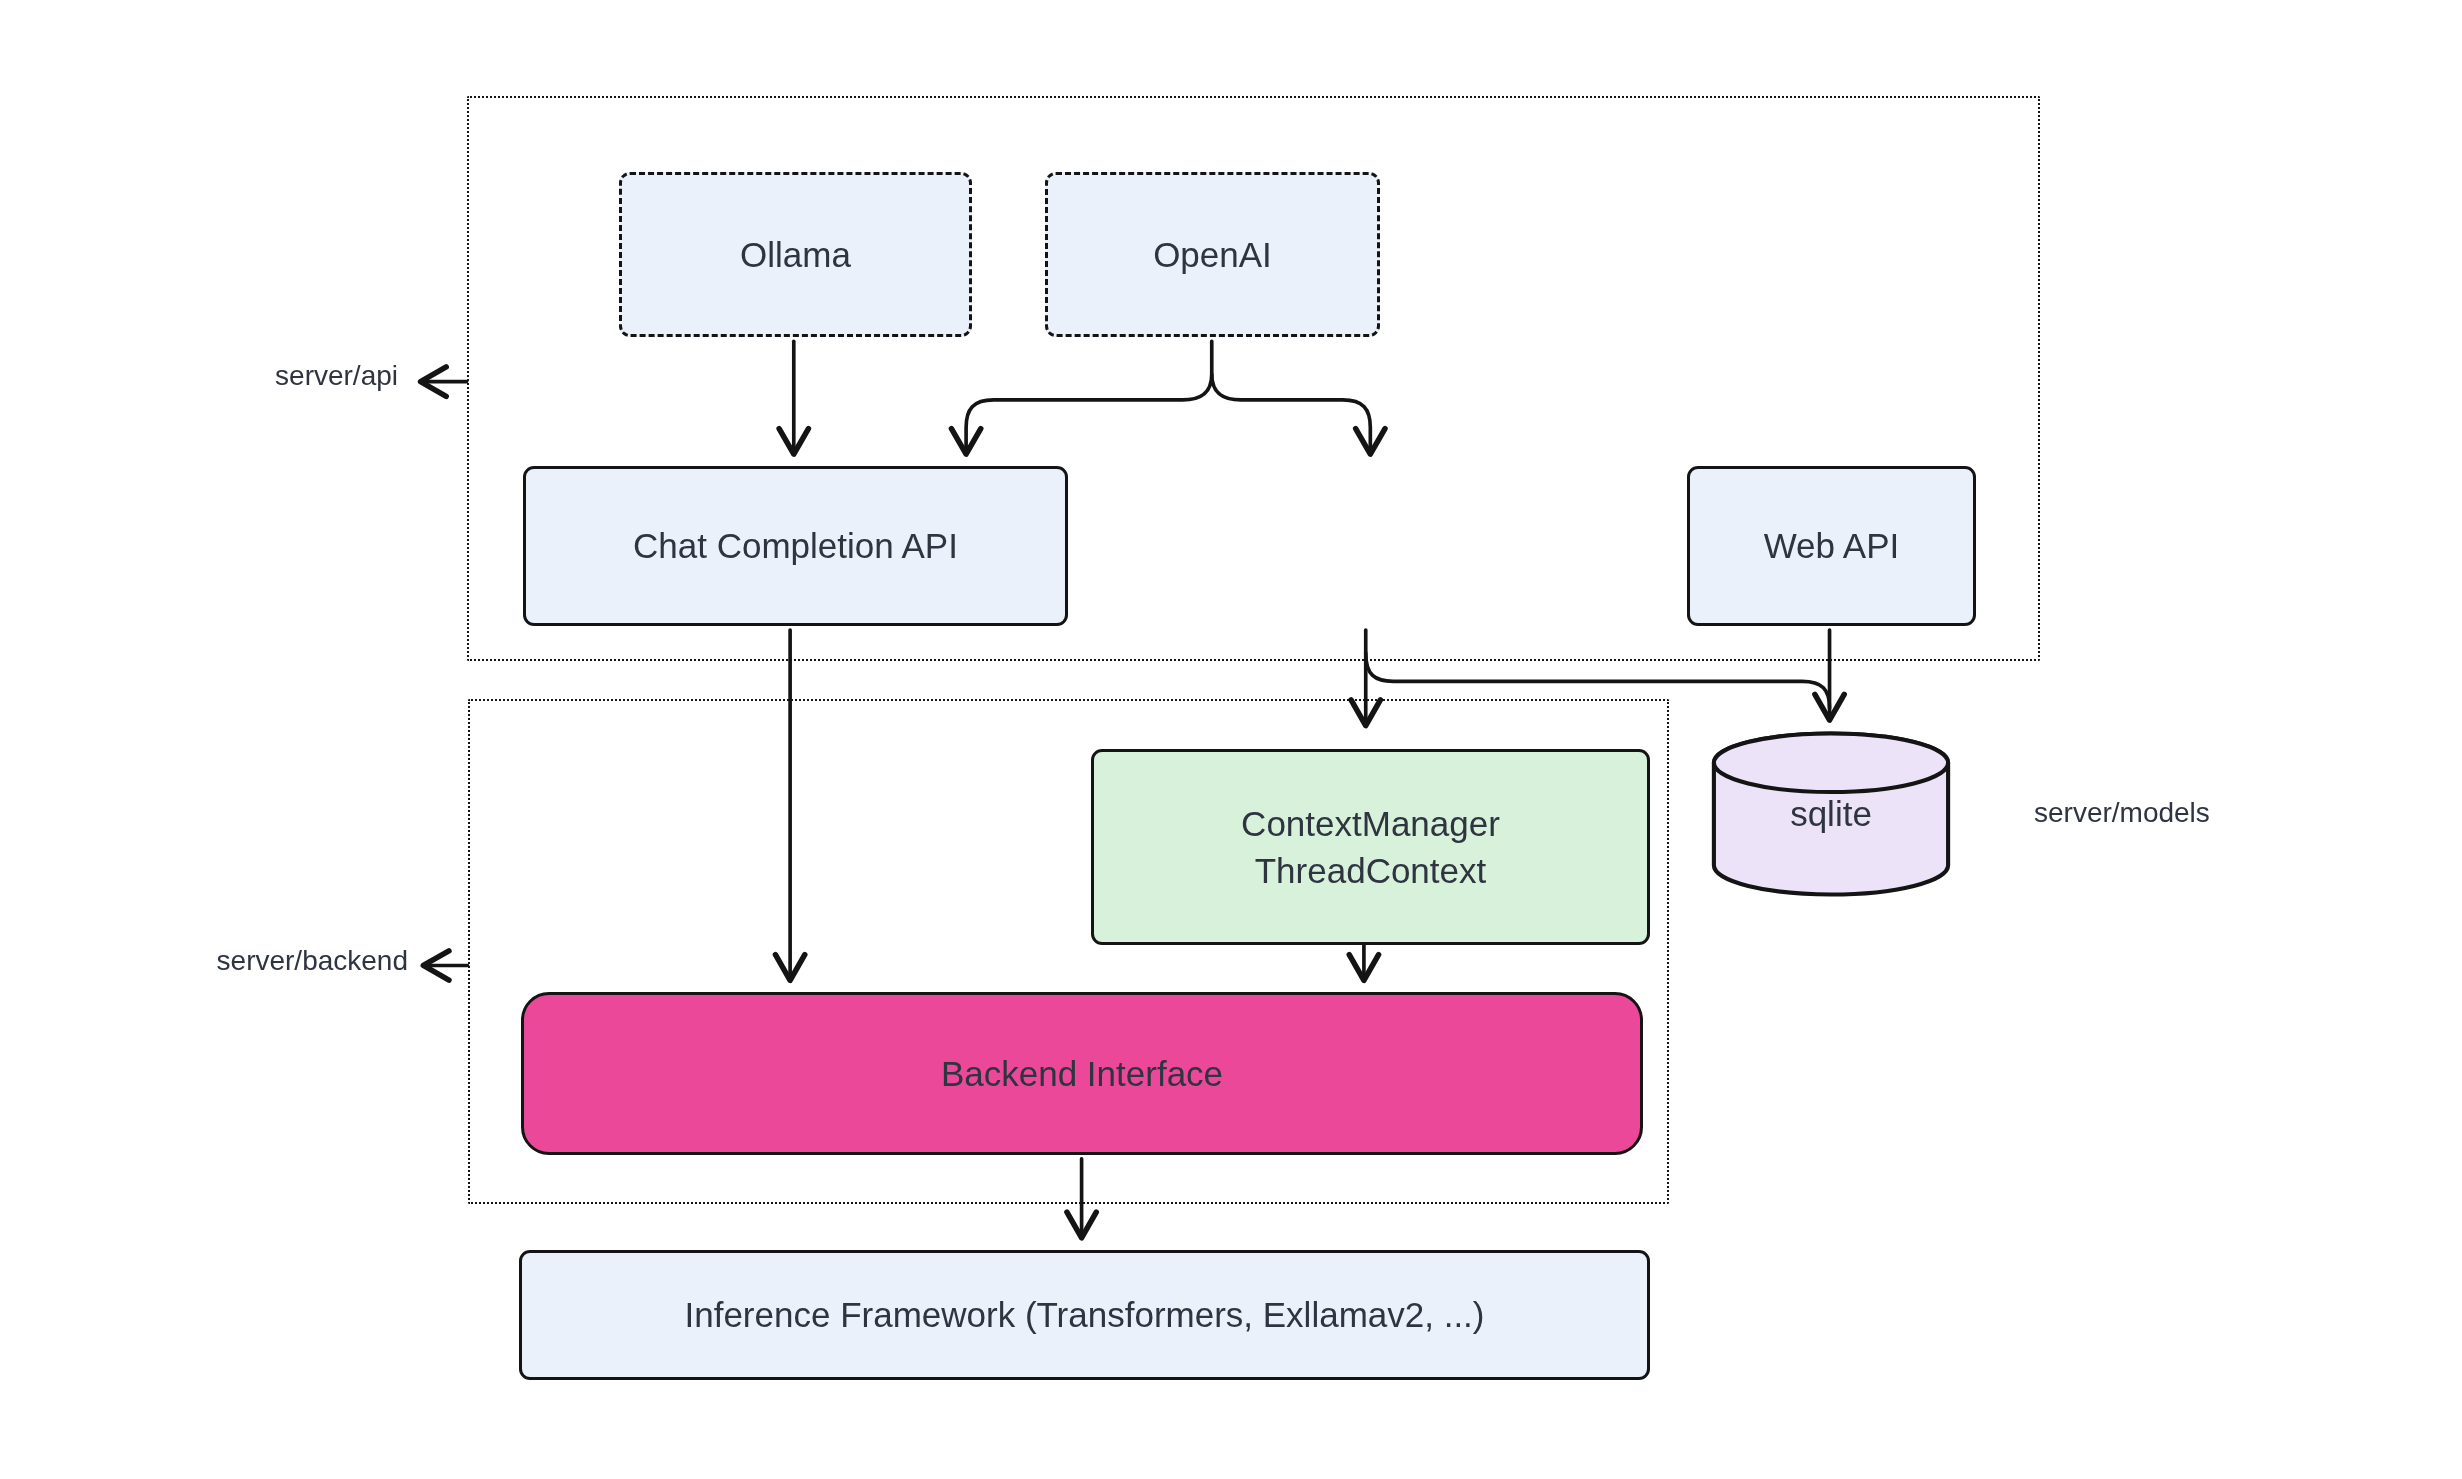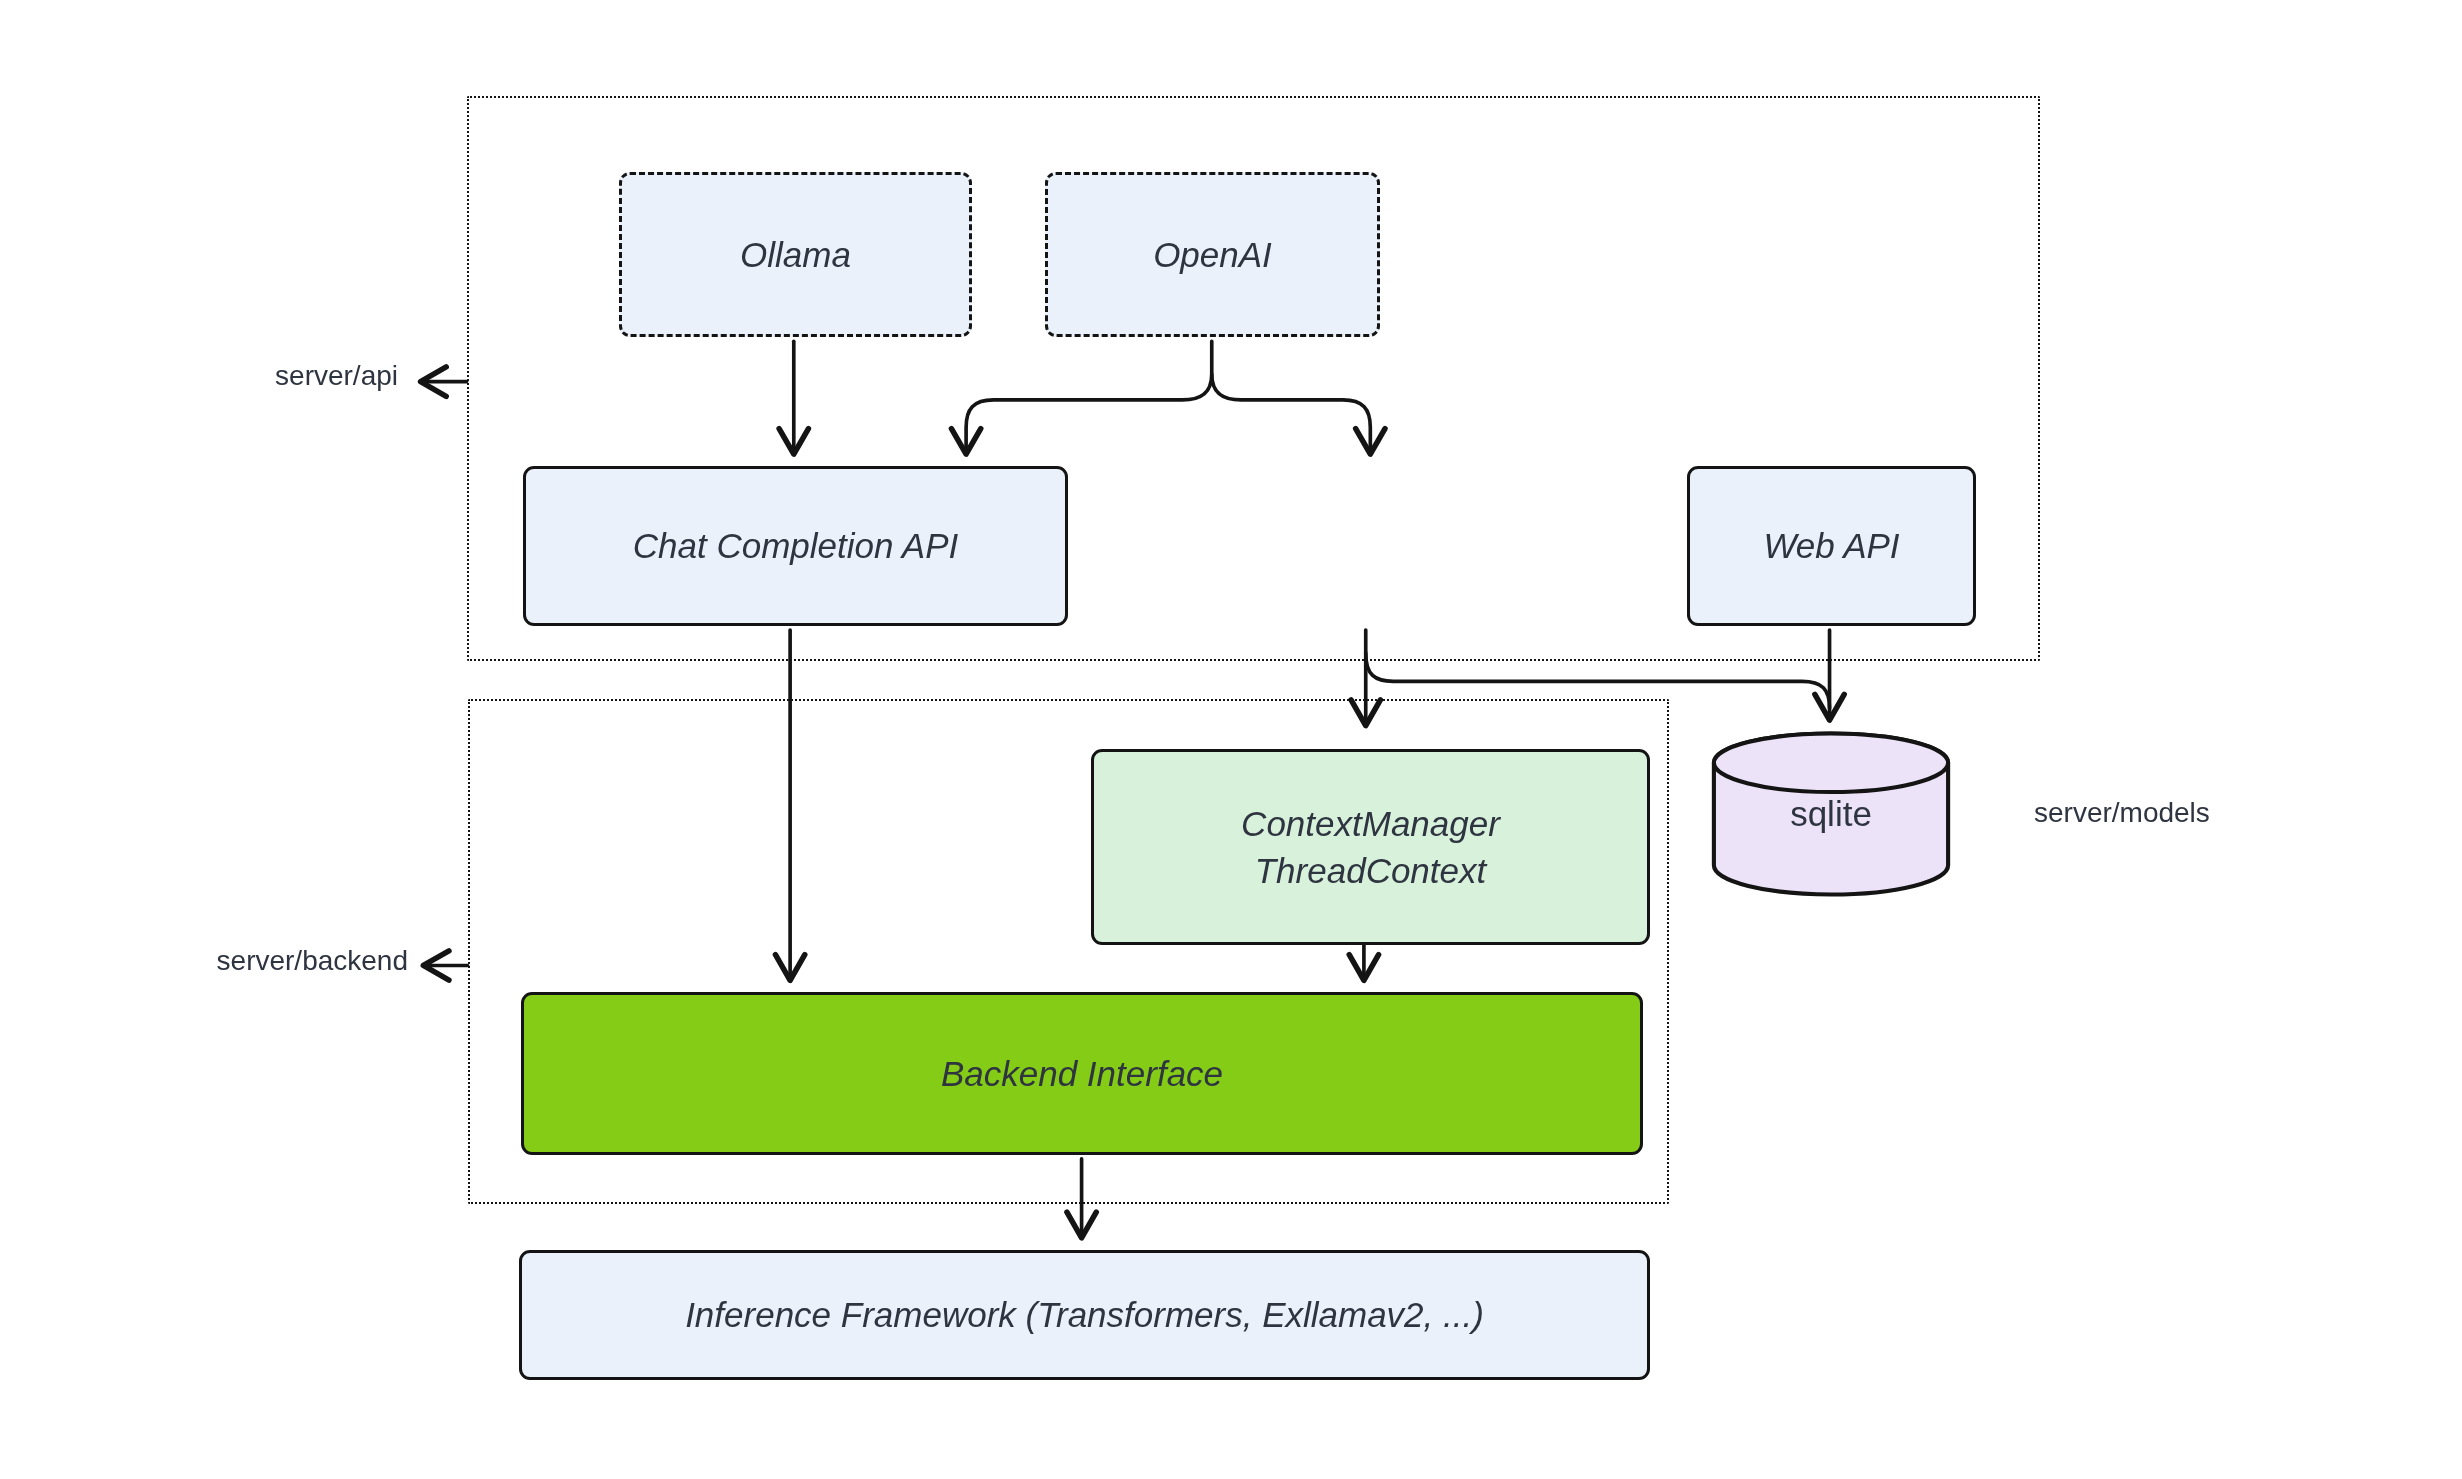--- a/index.html
+++ b/index.html
@@ -28,21 +28,20 @@
     justify-content: center;
     flex-direction: column;
     border: 3.7px solid #141414;
     border-radius: 11px;
     background: #ebf1fa;
     font-size: 35px;
     line-height: 1.35;
     text-align: right;
     z-index: 3;
     box-sizing: border-box;
-    font-style: italic;
   }
   .node.dashed { border-style: dashed; }
   .n-ollama    { left: 619px;  top: 172px;  width: 353px;  height: 165px; }
   .n-openai    { left: 1045px; top: 172px;  width: 335px;  height: 165px; }
   .n-chat      { left: 523px;  top: 466px;  width: 545px;  height: 160px; }
   .n-assistant { left: 1091px; top: 466px;  width: 559px;  height: 160px; }
   .n-web       { left: 1687px; top: 466px;  width: 289px;  height: 160px; }
   .n-context   { left: 1091px; top: 749px;  width: 559px;  height: 196px; }
   .n-backend   { left: 521px;  top: 992px; width: 1122px; height: 163px; }
   .n-inference { left: 519px;  top: 1250px; width: 1131px; height: 130px; }
@@ -116,21 +115,21 @@
   <div class="node n-chat">
     <span>Chat Completion API</span>
   </div>
   <div class="node n-web">
     <span>Web API</span>
   </div>
   <div class="node n-context" style="background-color: rgb(216, 241, 219);">
     <span>ContextManager</span>
     <span>ThreadContext</span>
   </div>
-  <div class="node n-backend" style="background-color: #84cc16;">
+  <div class="node n-backend" style="background-color: #ec4899; border-radius: 28px;">
     <span>Backend Interface</span>
   </div>
   <div class="node n-inference">
     <span>Inference Framework (Transformers, Exllamav2, ...)</span>
   </div>
 
   <div class="cylinder">
     <svg width="244" height="172" viewBox="0 0 266 188">
       <path d="M5,38 a128,32 0 0 1 256,0 v112 a128,32 0 0 1 -256,0 z" stroke="#141414" stroke-width="4.5" fill="#ede3f8"></path>
       <ellipse cx="133" cy="38" rx="128" ry="32" stroke="#141414" stroke-width="4.5" fill="#ede3f8"></ellipse>

